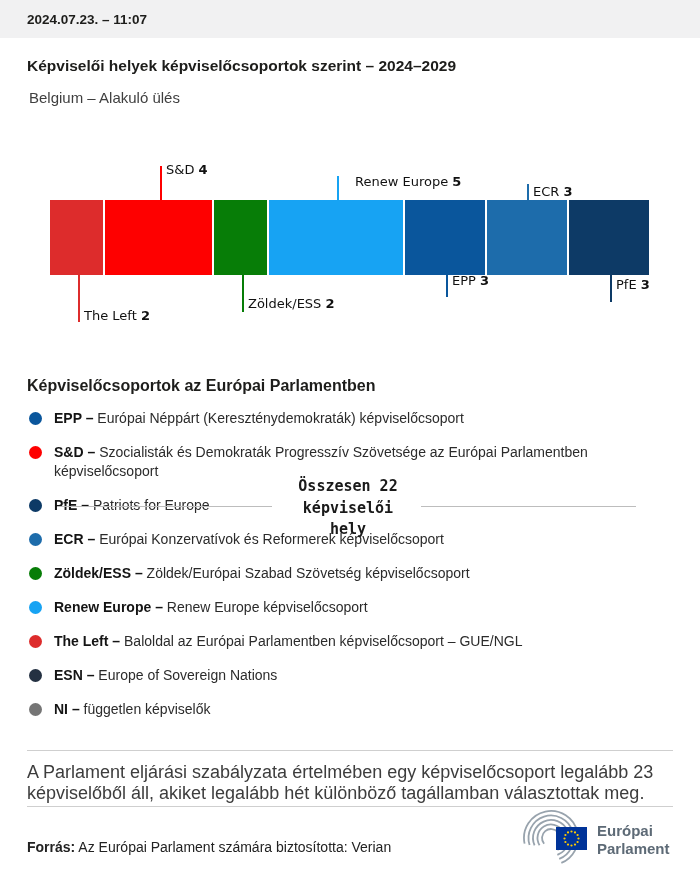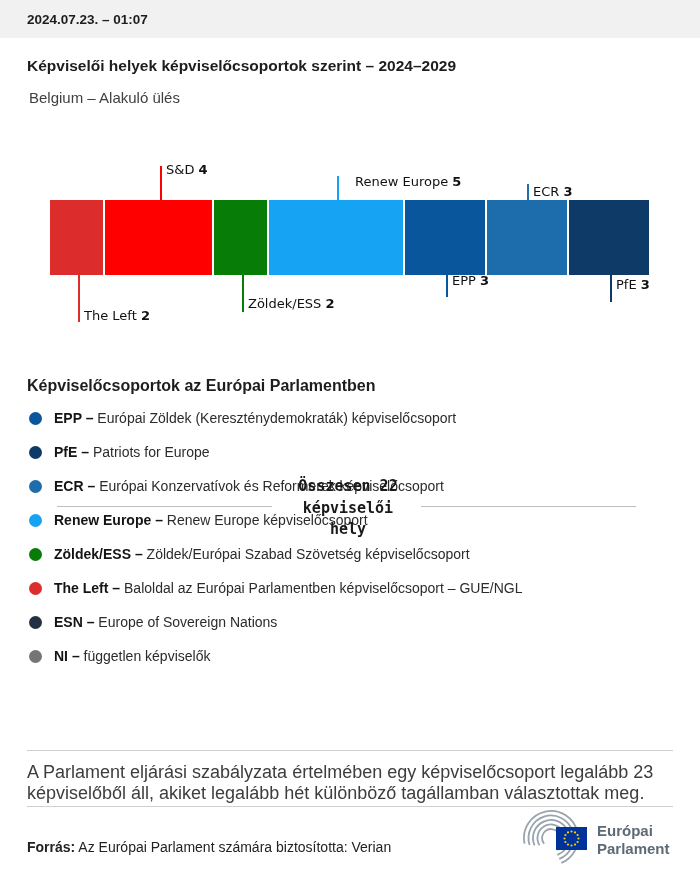--- a/index.html
+++ b/index.html
@@ -51,21 +51,21 @@
   .source b { font-weight:bold; }
   .eplogo { position:absolute; right:22px; top:810px; }
   .eplogo text { font-family:"Liberation Sans", sans-serif; font-weight:bold; fill:#5d6a76; font-size:15px; }
 </style>
 </head>
 <body>
 
 <div class="page">
 
   <div class="topbar">
-    <span class="date">2024.07.23. – 01:07</span>
+    <span class="date">2024.07.23. – 11:07</span>
   </div>
 
   <div class="title">Képviselői helyek képviselőcsoportok szerint – 2024–2029</div>
   <div class="subtitle">Belgium – Alakuló ülés</div>
 
   <div class="chart">
 
     <div class="bar">
         <div class="seg" style="width: 9.09091%; background: rgb(221, 44, 44);"></div>
         <div class="seg" style="width: 18.1818%; background: rgb(254, 0, 0);"></div>
@@ -121,37 +121,41 @@
     <div class="totline l"></div>
     <div class="totline r"></div>
     <div class="total">Összesen 22 képviselői hely</div>
   </div>
 
   <div class="heading">Képviselőcsoportok az Európai Parlamentben</div>
 
   <div class="legend">
     <div class="lrow">
       <span class="dot" style="background: rgb(10, 86, 156);"></span>
-      <span class="ltext"><b>EPP –</b> <span>Európai Zöldek (Kereszténydemokraták) képviselőcsoport</span></span>
+      <span class="ltext"><b>EPP –</b> <span>Európai Néppárt (Kereszténydemokraták) képviselőcsoport</span></span>
+    </div>
+    <div class="lrow">
+      <span class="dot" style="background: rgb(254, 0, 0);"></span>
+      <span class="ltext"><b>S&amp;D –</b> <span>Szocialisták és Demokraták Progresszív Szövetsége az Európai Parlamentben képviselőcsoport</span></span>
     </div>
     <div class="lrow">
       <span class="dot" style="background: rgb(13, 58, 102);"></span>
       <span class="ltext"><b>PfE –</b> <span>Patriots for Europe</span></span>
     </div>
     <div class="lrow">
       <span class="dot" style="background: rgb(29, 108, 171);"></span>
       <span class="ltext"><b>ECR –</b> <span>Európai Konzervatívok és Reformerek képviselőcsoport</span></span>
     </div>
     <div class="lrow">
+      <span class="dot" style="background: rgb(7, 125, 7);"></span>
+      <span class="ltext"><b>Zöldek/ESS –</b> <span>Zöldek/Európai Szabad Szövetség képviselőcsoport</span></span>
+    </div>
+    <div class="lrow">
       <span class="dot" style="background: rgb(23, 163, 243);"></span>
       <span class="ltext"><b>Renew Europe –</b> <span>Renew Europe képviselőcsoport</span></span>
-    </div>
-    <div class="lrow">
-      <span class="dot" style="background: rgb(7, 125, 7);"></span>
-      <span class="ltext"><b>Zöldek/ESS –</b> <span>Zöldek/Európai Szabad Szövetség képviselőcsoport</span></span>
     </div>
     <div class="lrow">
       <span class="dot" style="background: rgb(221, 44, 44);"></span>
       <span class="ltext"><b>The Left –</b> <span>Baloldal az Európai Parlamentben képviselőcsoport – GUE/NGL</span></span>
     </div>
     <div class="lrow">
       <span class="dot" style="background: rgb(36, 49, 66);"></span>
       <span class="ltext"><b>ESN –</b> <span>Europe of Sovereign Nations</span></span>
     </div>
     <div class="lrow">

